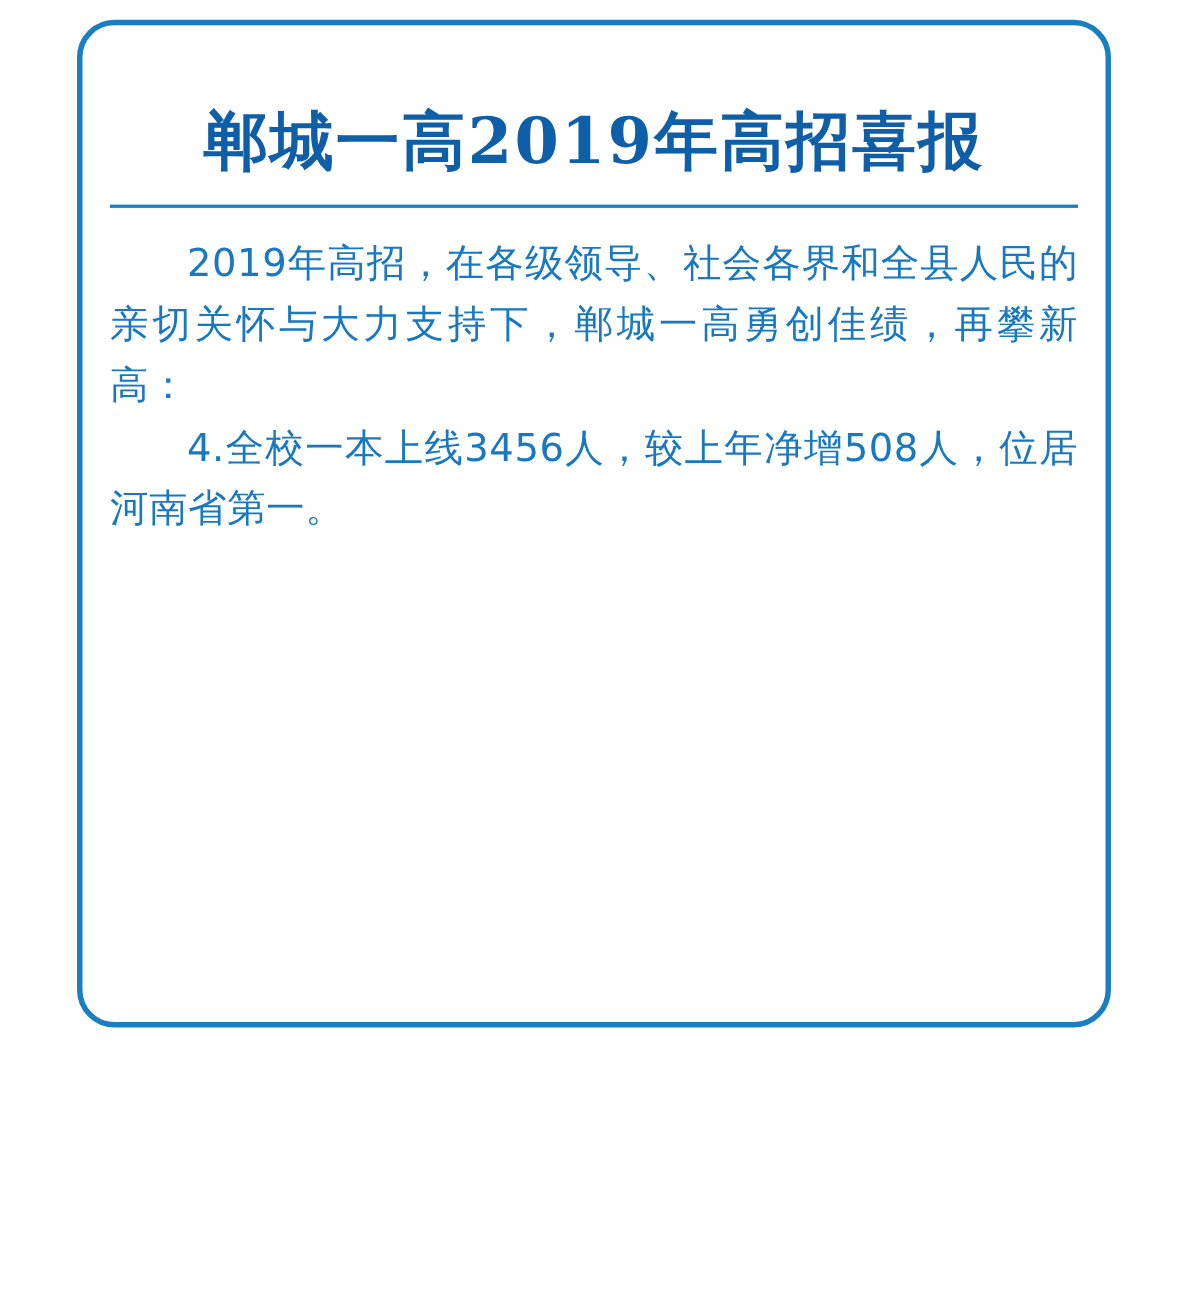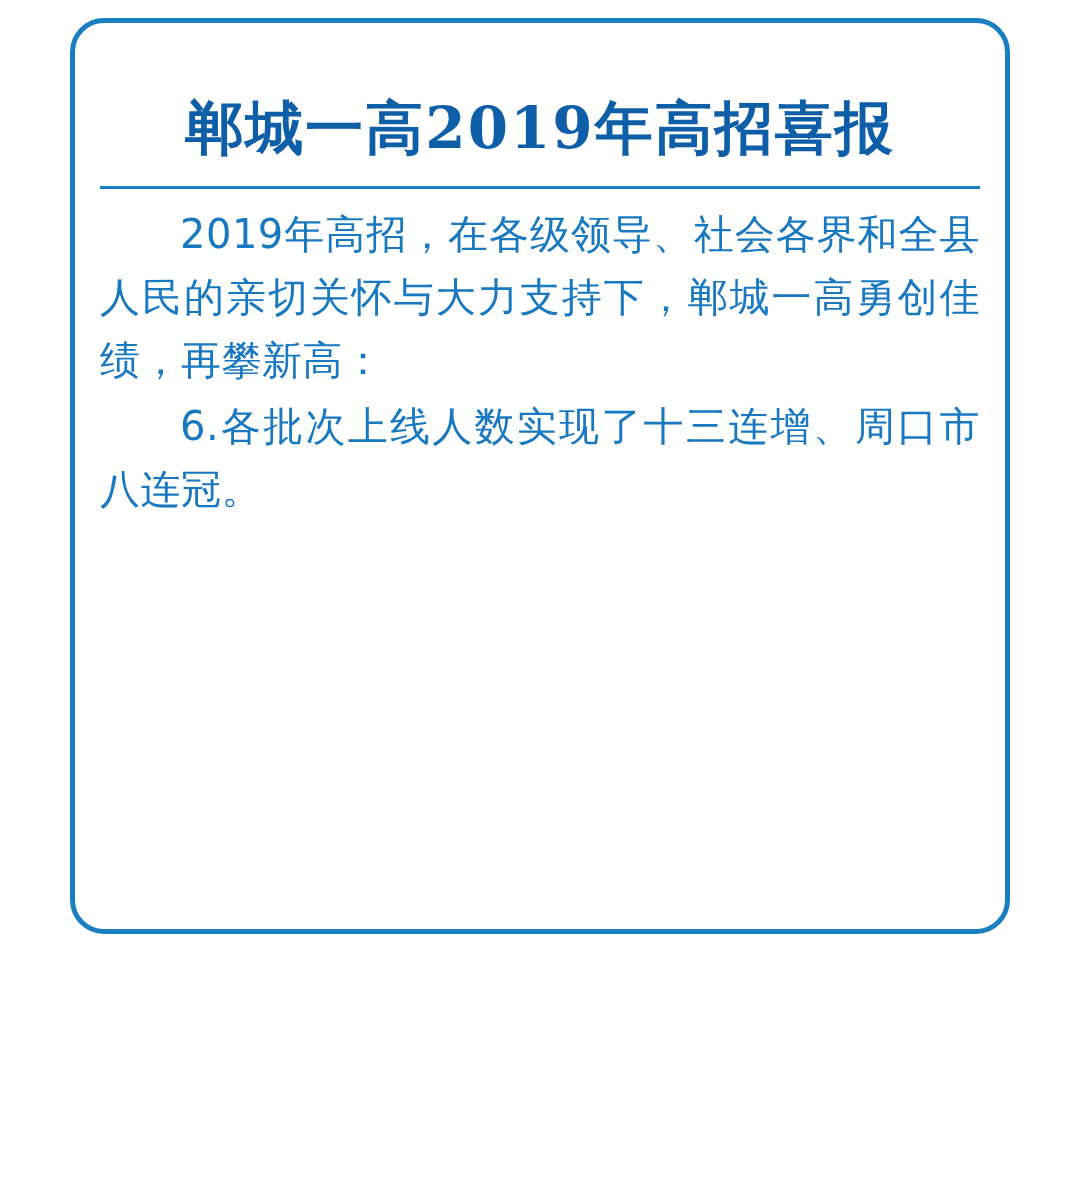--- a/index.html
+++ b/index.html
@@ -46,24 +46,24 @@
     margin-top: 40px;
     white-space: nowrap;
   }
   .title-rule {
     margin: 18px auto 0 auto;
     width: 100%;
     height: 3px;
     background: #1a7fc1;
   }
   .body-text {
-    margin-top: 14px;
+    margin-top: 24px;
     color: #1878c0;
     font-family: "DejaVu Sans", sans-serif;
-    font-size: 40px;
+    font-size: 35px;
     line-height: 1.58;
     letter-spacing: 0.5px;
   }
   .para {
     text-indent: 2em;
     margin: 0 0 2px 0;
     text-align: justify;
   }
   .para.note {
     margin-top: 2px;
@@ -72,16 +72,16 @@
 </head>
 <body>
 
 <div class="poster">
   <div class="frame"></div>
   <div class="content">
     <div class="title">郸城一高2019年高招喜报</div>
     <div class="title-rule"></div>
     <div class="body-text">
       <p class="para">2019年高招，在各级领导、社会各界和全县人民的亲切关怀与大力支持下，郸城一高勇创佳绩，再攀新高：</p>
-      <p class="para">6.各批次上线人数实现了十三连增、周口市八连冠。</p>
+      <p class="para">4.全校一本上线3456人，较上年净增508人，位居河南省第一。</p>
     </div>
   </div>
 </div>
 
 </body></html>

